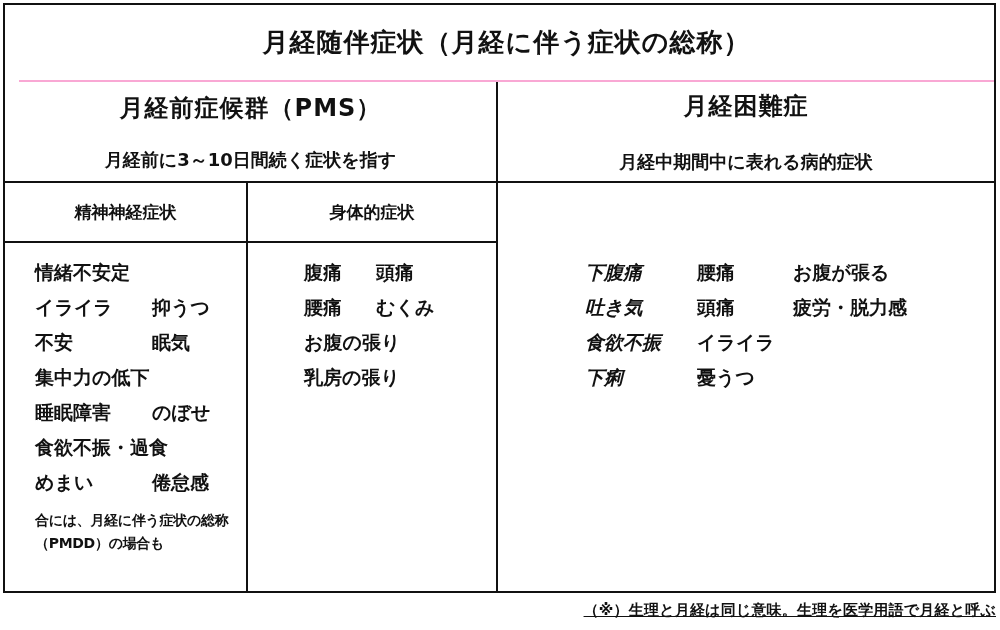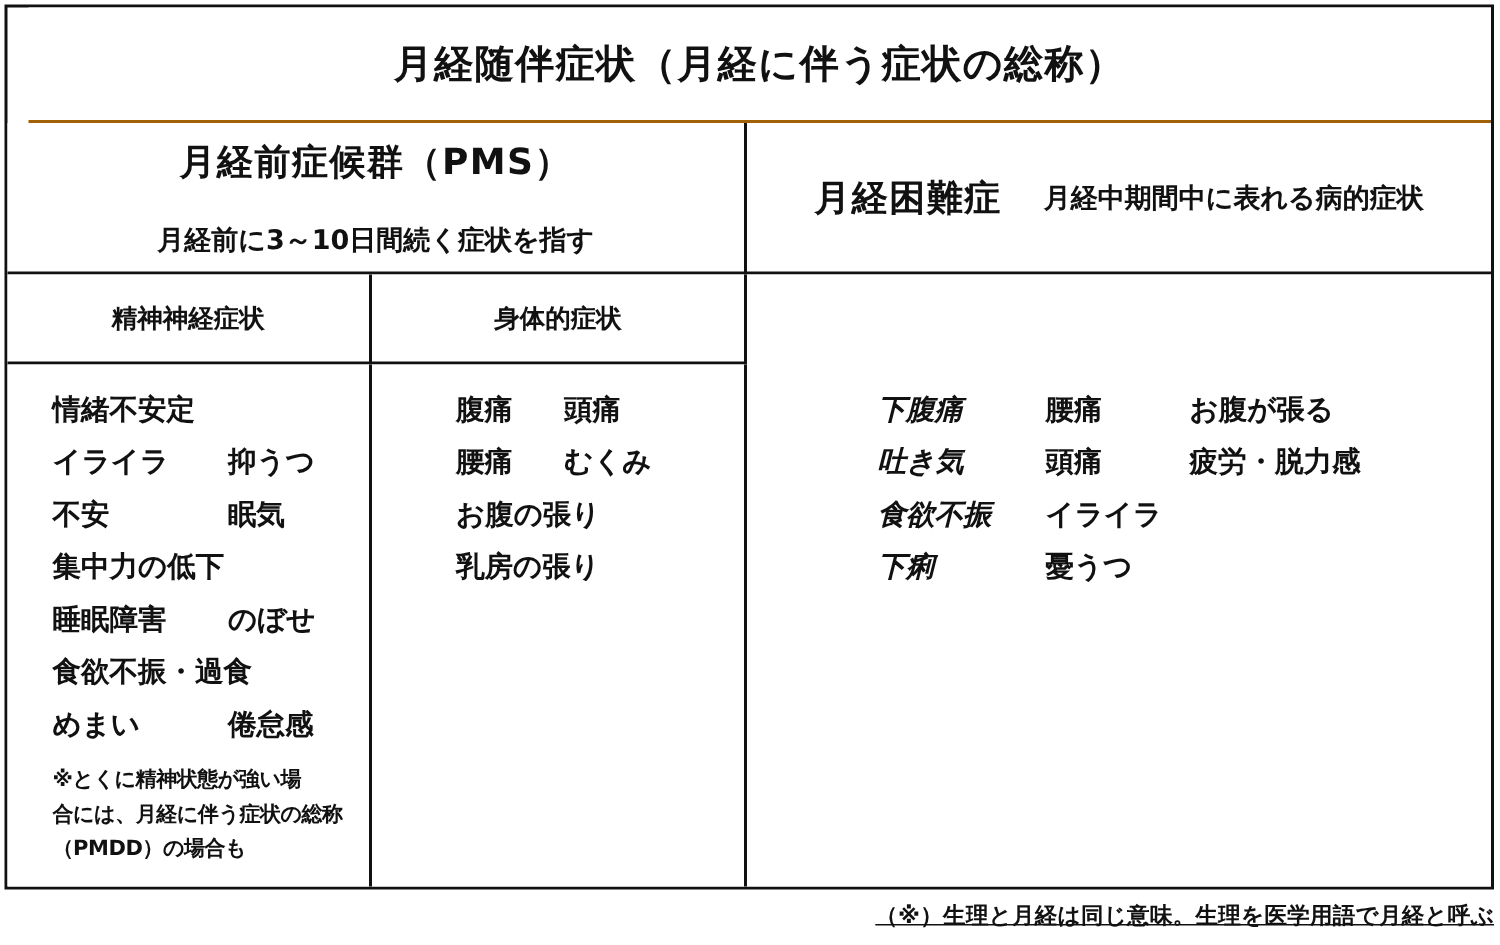--- a/index.html
+++ b/index.html
@@ -18,35 +18,35 @@
     width:993px; height:590px;
     border:2px solid #111111;
     display:grid;
     grid-template-columns:243px 250px 1fr;
     grid-template-rows:77px 101px 60px 1fr;
     background:#ffffff;
   }
   .cell { background:#ffffff; }
   .title-cell {
     grid-column:1 / 4; grid-row:1;
-    border-bottom:2px solid #a16207;
+    border-bottom:2px solid #f9a8d4;
     display:flex; align-items:center; justify-content:center;
     font-size:26px; letter-spacing:1px;margin-left:14px;
   }
   .pms-header-cell {
     grid-column:1 / 3; grid-row:2;
     border-right:2px solid #111111;
     border-bottom:2px solid #111111;
     display:flex; flex-direction:column; align-items:center; justify-content:center;
     gap:24px; text-align:center;
   }
   .dys-header-cell {
     grid-column:3; grid-row:2;
     border-bottom:2px solid #111111;
-    display:flex; flex-direction:row; align-items:center; justify-content:center;
+    display:flex; flex-direction:column; align-items:center; justify-content:center;
     gap:28px; text-align:center;
   }
   .group-title { font-size:24px; letter-spacing:1px; }
   .group-subtitle { font-size:18px; }
   .subheader-cell {
     display:flex; align-items:center; justify-content:center;
     font-size:17px;
     border-bottom:2px solid #111111;
   }
   .psych-subheader { grid-column:1; grid-row:3; border-right:2px solid #111111; }
@@ -119,21 +119,20 @@
           <span class="sym-item c1">のぼせ</span>
         </div>
         <div class="sym-row">
           <span class="sym-item c0">食欲不振・過食</span>
         </div>
         <div class="sym-row">
           <span class="sym-item c0">めまい</span>
           <span class="sym-item c1">倦怠感</span>
         </div>
         <div class="note">
-          <div>※とくに精神状態が強い場</div>
           <div>合には、月経に伴う症状の総称</div>
           <div>（PMDD）の場合も</div>
         </div>
       </div>
 
     <div class="cell physical-content" id="physical-list">
         <div class="sym-row">
           <span class="sym-item c0">腹痛</span>
           <span class="sym-item c1">頭痛</span>
         </div>

